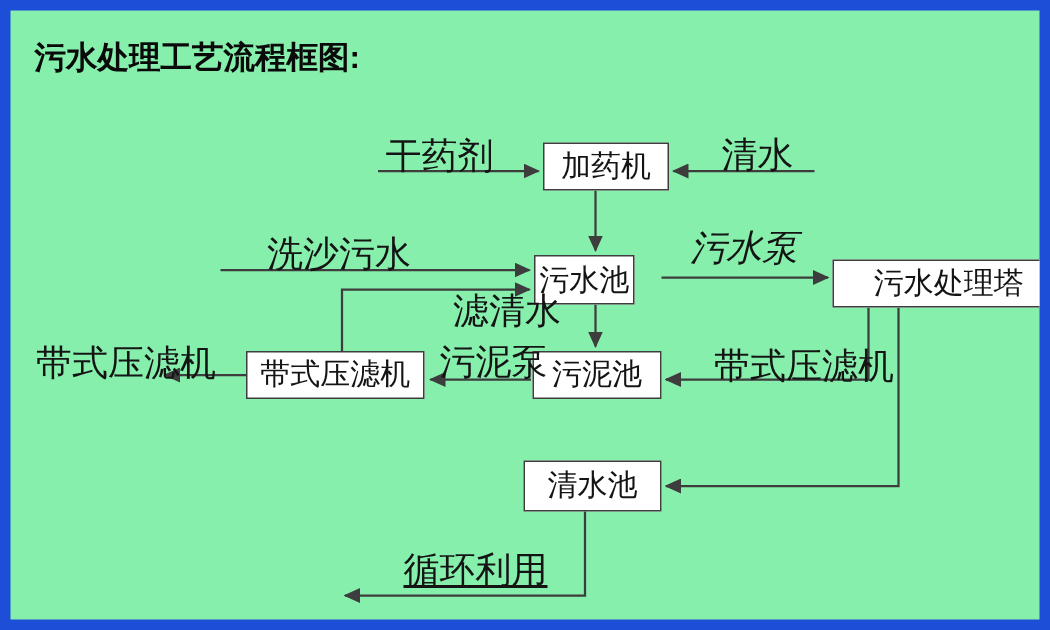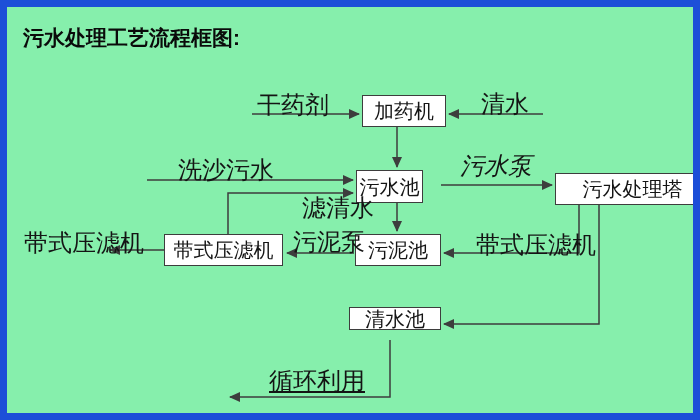--- a/index.html
+++ b/index.html
@@ -42,21 +42,21 @@
     white-space: nowrap;
   }
   svg.wires { position: absolute; left: 0; top: 0; display: block; }
 
   
   #n-dosing   { left: 355px; top:  88px; width:  84px; height: 32px; }
   #n-sewage   { left: 349px; top: 163px; width:  67px; height: 33px; }
   #n-tower    { left: 548px; top: 166px; width: 155px; height: 32px; }
   #n-sludge   { left: 348px; top: 227px; width:  86px; height: 32px; }
   #n-press    { left: 157px; top: 227px; width: 119px; height: 32px; }
-  #n-clear    { left: 342px; top: 300px; width:  92px; height: 23px; }
+  #n-clear    { left: 342px; top: 300px; width:  92px; height: 34px; }
 
   
   #l-dryagent { left: 250px; top:  86px; }
   #l-water    { left: 474px; top:  85px; }
   #l-sand     { left: 171px; top: 151px; text-align: right; }
   #l-swpump   { left: 453px; top: 147px; font-style: italic; }
   #l-filtered { left: 256px; top: 189px; margin-left: 39px; }
   #l-mudcake  { left:  17px; top: 224px; }
   #l-slpump   { left: 286px; top: 223px; }
   #l-bottom   { left: 469px; top: 226px; }

